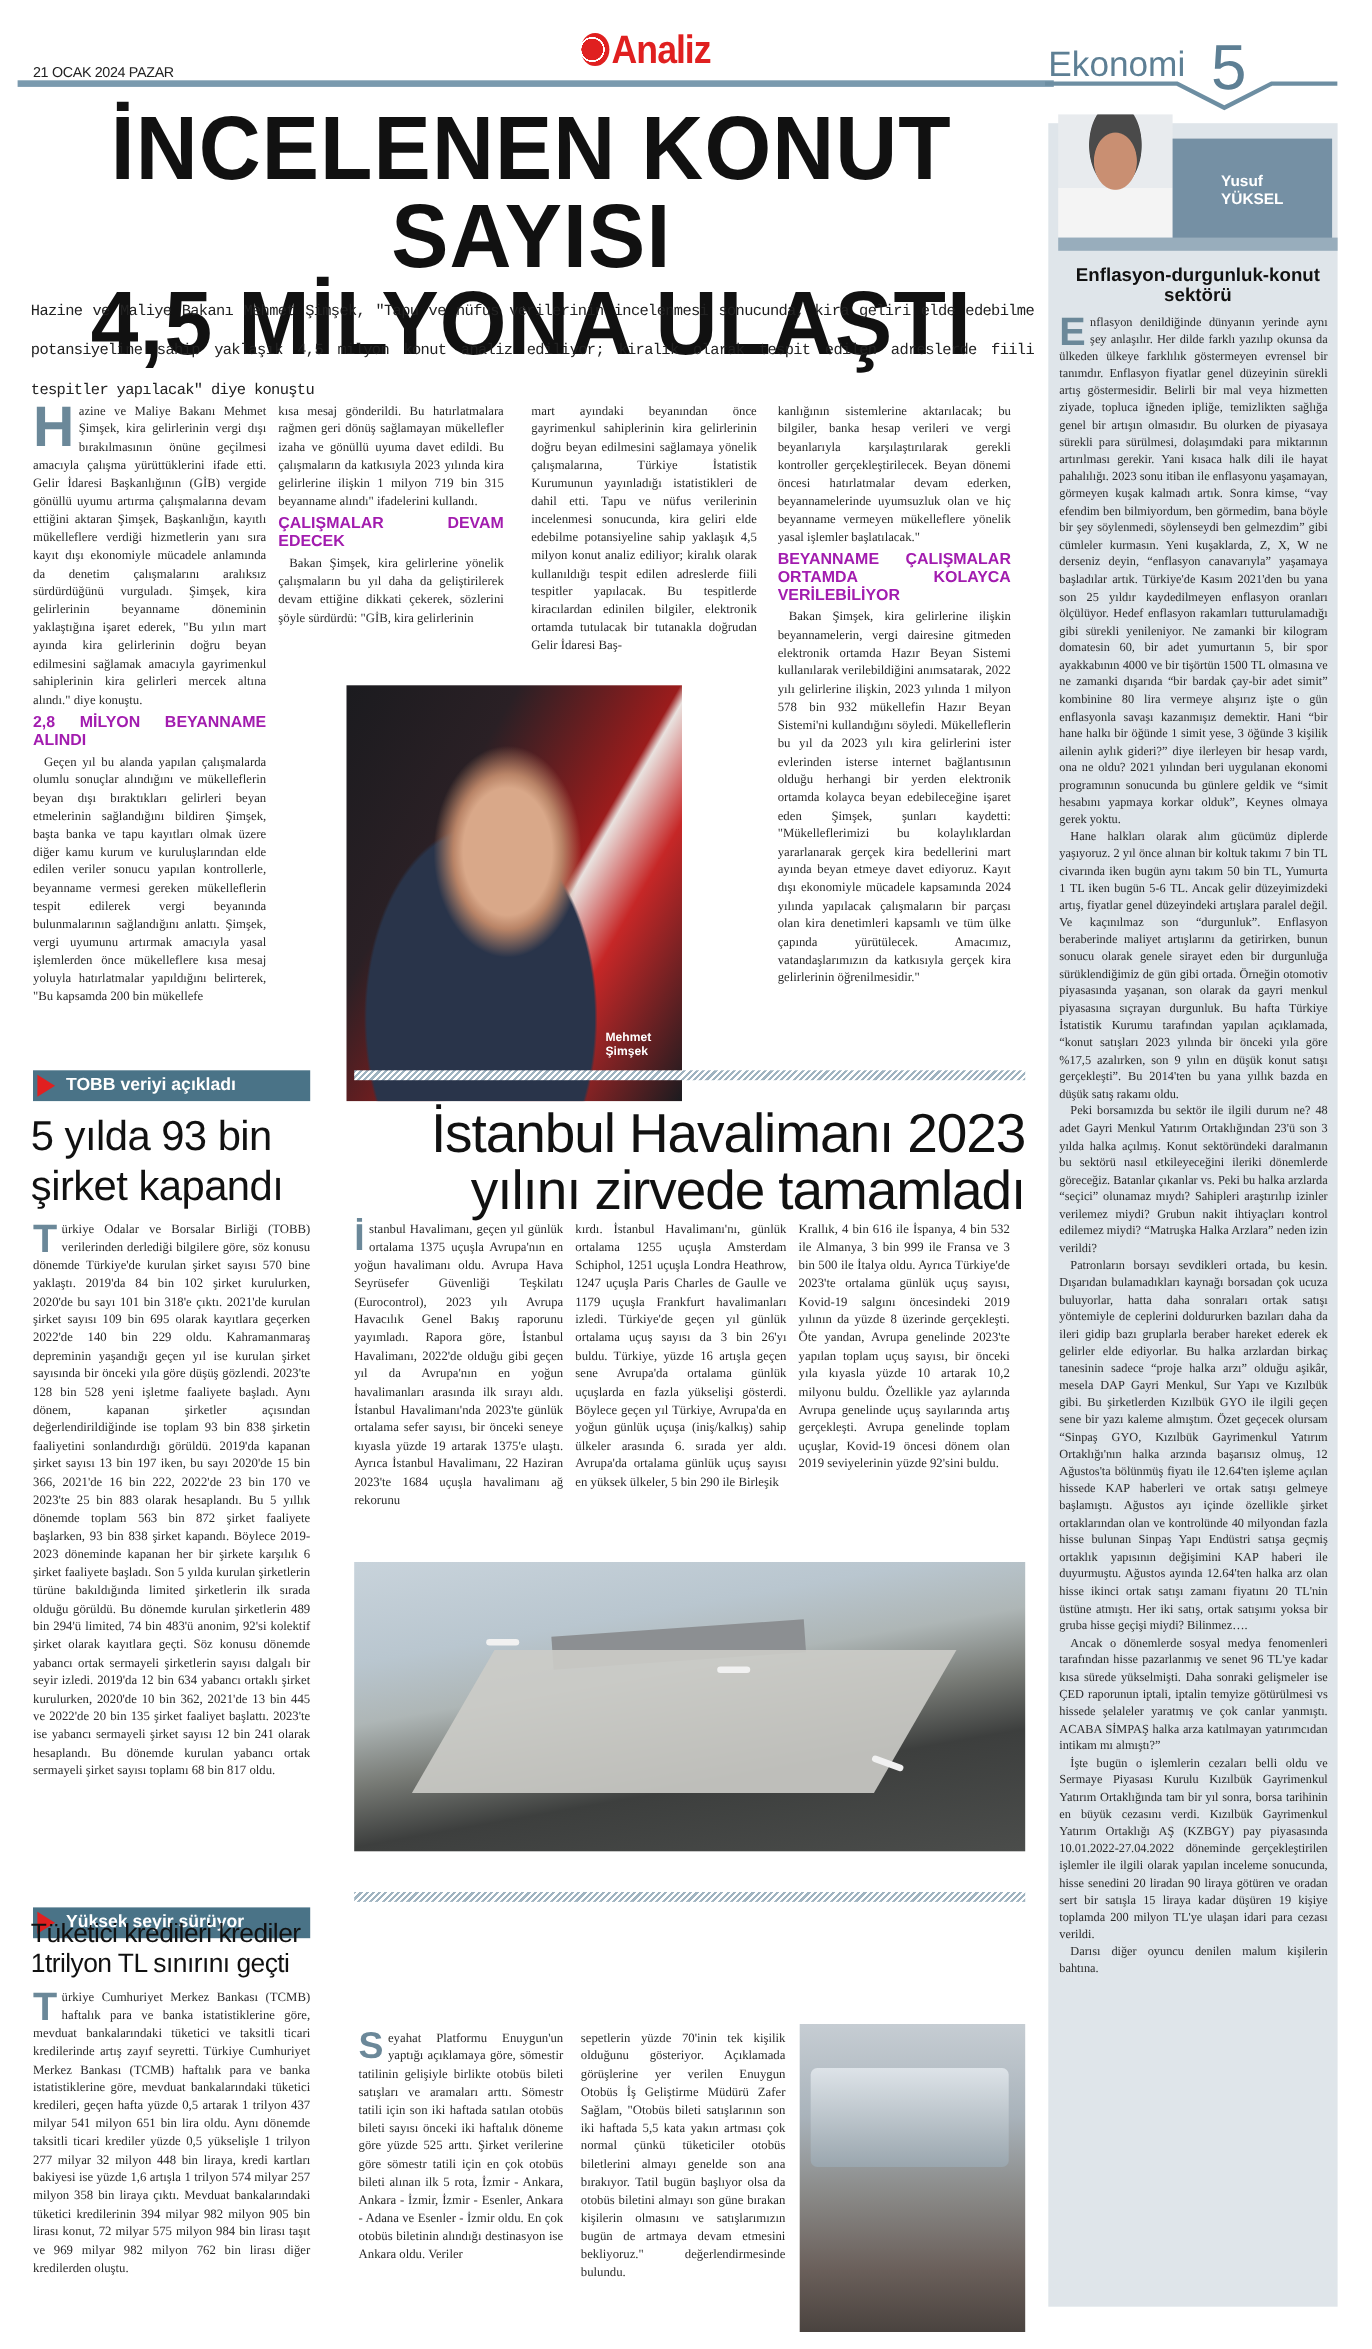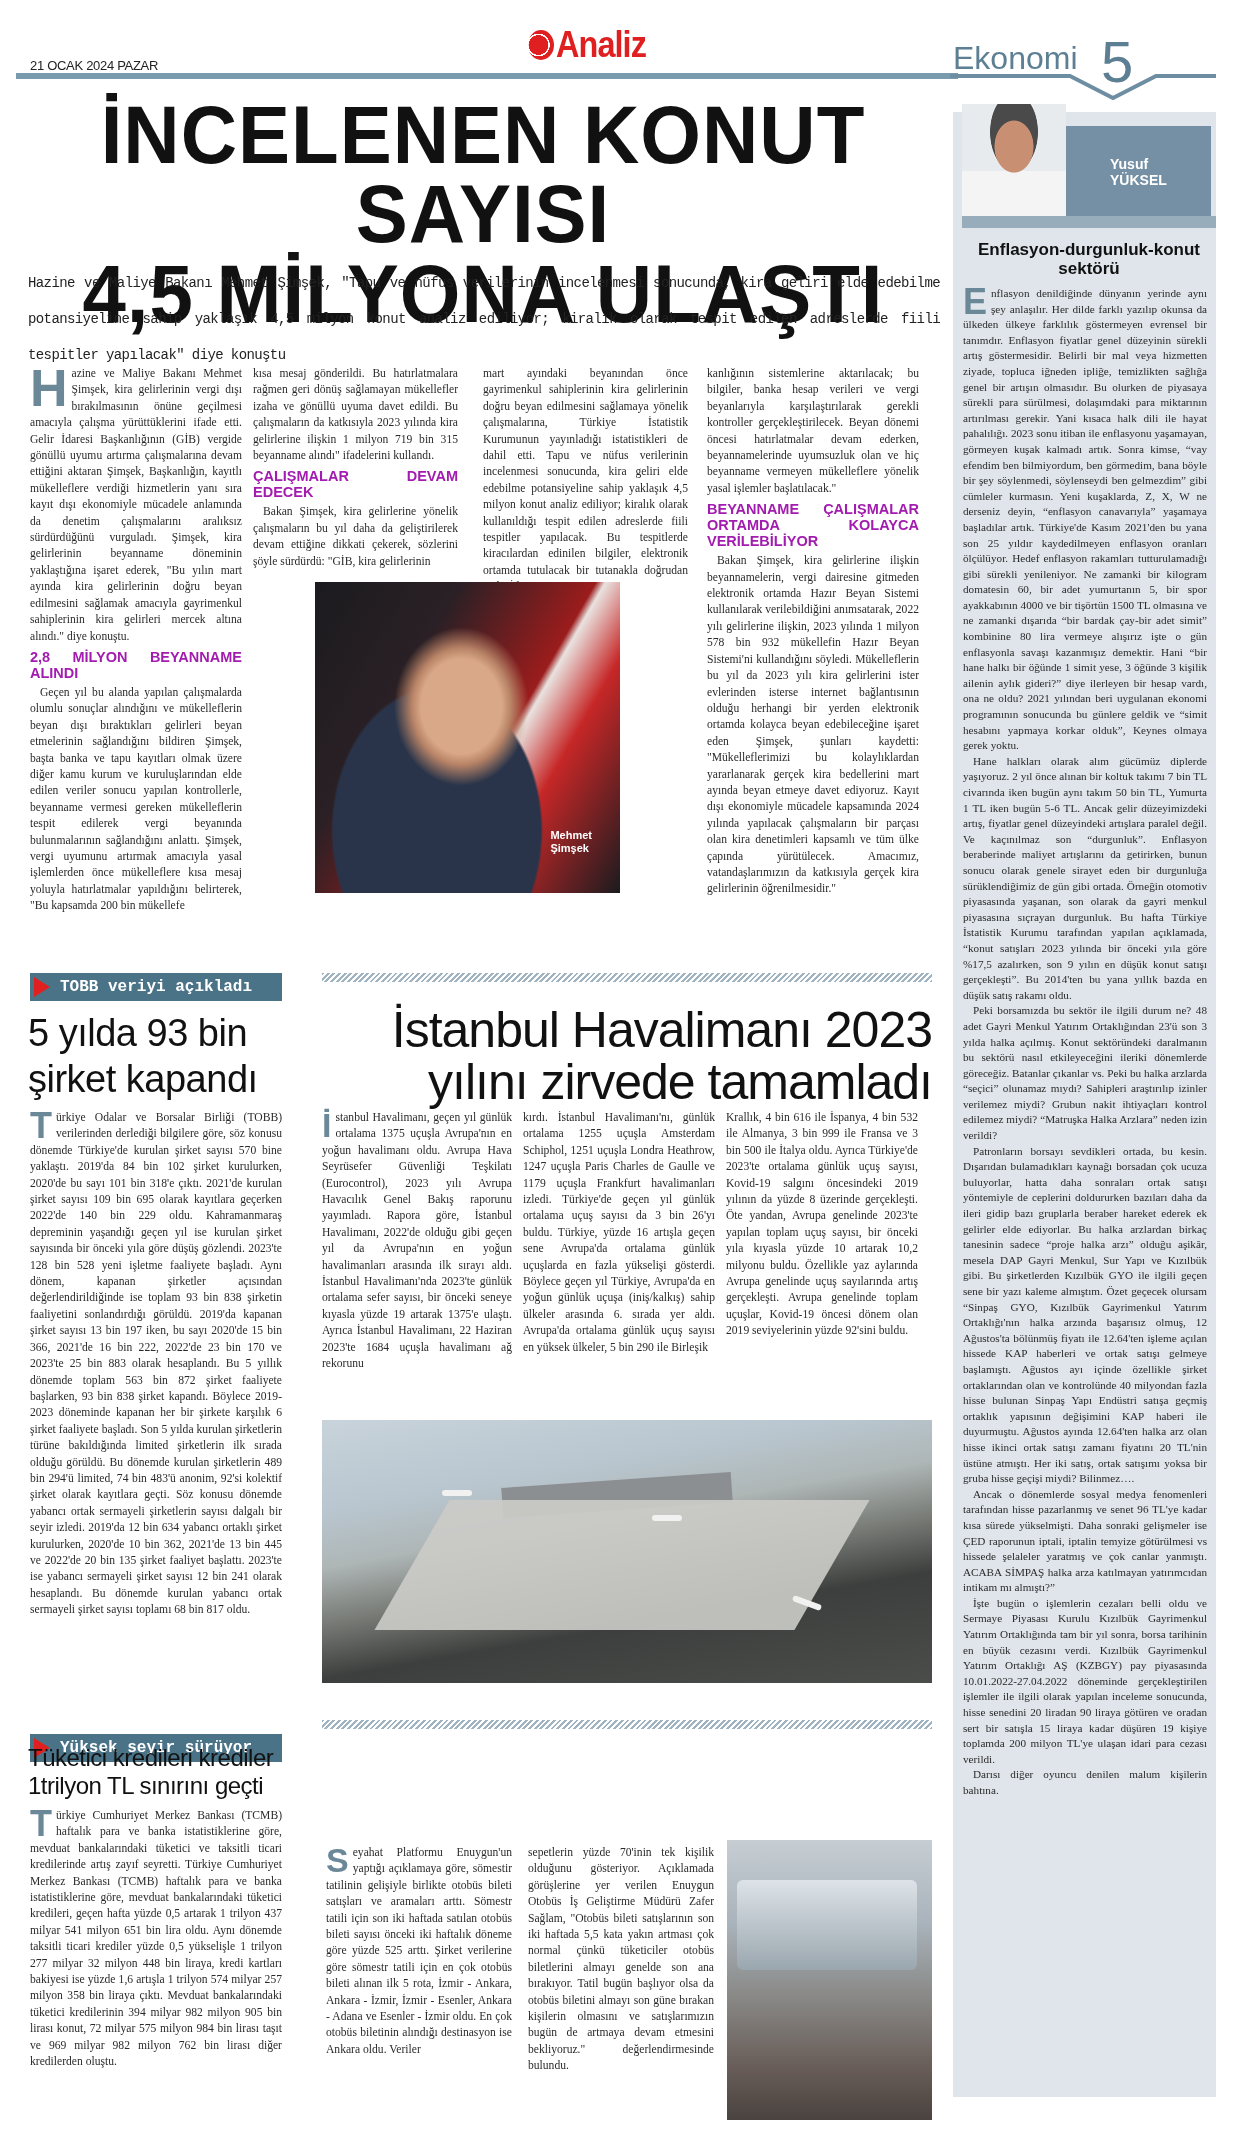--- a/index.html
+++ b/index.html
@@ -14,24 +14,24 @@
 .section .name{font-size:32px;position:absolute;left:0;top:10px}
 .section .num{font-size:58px;position:absolute;left:148px;top:-2px}
 .chev{left:950px;top:68px;width:266px;height:36px}
 .headline{left:28px;top:100px;width:910px;font-family:"Liberation Sans",sans-serif;font-weight:bold;color:#111;text-align:center;line-height:76px;font-size:78px;letter-spacing:1px;transform:scaleY(1.05)}
 .deck{left:28px;top:265px;width:912px;font-family:Liberation Mono, monospace;font-size:14px;line-height:36px;color:#222;letter-spacing:-0.6px;text-align:justify}
 .col{position:absolute;font-size:11.6px;line-height:16.4px;text-align:justify;hyphens:auto;color:#2a2a2a}
 .col p{text-indent:10px}
 .col p.noind{text-indent:0}
 .sub{font-family:"Liberation Sans",sans-serif;font-weight:bold;font-size:14.5px;line-height:16px;color:#a21caf;margin:4px 0 4px}
 .dropcap{float:left;font-family:"Liberation Sans",sans-serif;font-weight:bold;color:#6b8899;line-height:0.8;margin:2px 4px 0 0}
-.photo1{left:315px;top:582px;width:305px;height:311px;background:radial-gradient(ellipse at 48% 40%,#d9a889 0 18%,#b98467 22%,transparent 30%),radial-gradient(ellipse at 40% 80%,#29344a 0 40%,transparent 41%),linear-gradient(120deg,#1b1b1f 0%,#2a2025 30%,#9b1c1c 58%,#e9e2df 60%,#c62727 72%,#1b1b1f 100%)}
+.photo1{left:315px;top:623px;width:305px;height:378px;background:radial-gradient(ellipse at 48% 40%,#d9a889 0 18%,#b98467 22%,transparent 30%),radial-gradient(ellipse at 40% 80%,#29344a 0 40%,transparent 41%),linear-gradient(120deg,#1b1b1f 0%,#2a2025 30%,#9b1c1c 58%,#e9e2df 60%,#c62727 72%,#1b1b1f 100%)}
 .photo1 .cap{position:absolute;right:28px;bottom:38px;color:#fff;font-family:"Liberation Sans",sans-serif;font-weight:bold;font-size:11px;line-height:13px}
 .hatch{height:9px;background:repeating-linear-gradient(-45deg,#9fb3c0 0 2px,#fff 2px 4px)}
-.tag{height:28px;background:#4a7387;position:relative;color:#fff;font-family:Liberation Mono, monospace;font-weight:bold;font-size:16px;line-height:28px;padding-left:30px}
+.tag{height:28px;background:#4a7387;position:relative;color:#fff;font-family:Liberation Sans, sans-serif;font-weight:bold;font-size:16px;line-height:28px;padding-left:30px}
 .tag .tri{position:absolute;left:4px;top:4px;width:0;height:0;border-top:10px solid transparent;border-bottom:10px solid transparent;border-left:16px solid #e02020}
 .h2{font-family:"Liberation Sans",sans-serif;color:#111;letter-spacing:-0.5px}
 .photo2{left:322px;top:1420px;width:610px;height:263px;background:linear-gradient(170deg,#c8d3db 0%,#b9c6cf 25%,#aeb6b6 40%,#787b76 55%,#3d3f3e 70%,#4b4d4b 100%);overflow:hidden}
 .photo2 .apron{position:absolute;left:90px;top:80px;width:420px;height:130px;background:#ccccc8;transform:skewX(-30deg);opacity:.9}
 .photo2 .term{position:absolute;left:180px;top:60px;width:230px;height:30px;background:#8c8f92;transform:rotate(-4deg)}
 .photo2 .plane{position:absolute;width:30px;height:6px;background:#f1f1f1;border-radius:3px}
 .photo3{left:665px;top:1795px;width:277px;height:318px;background:linear-gradient(180deg,#c6cdd3 0%,#a9b3bb 30%,#8a8a88 55%,#6a5f5a 80%,#4a433f 100%)}
 .photo3 .bus{position:absolute;left:10px;top:40px;width:230px;height:90px;background:linear-gradient(180deg,#dde3e8,#9aa6ae);border-radius:6px}
 .sidebar{left:953px;top:112px;width:263px;height:1985px;background:#dfe5ea}
 .avatar{left:962px;top:104px;width:104px;height:112px;background:radial-gradient(ellipse at 50% 38%,#c98f72 0 26%,transparent 27%),radial-gradient(ellipse at 50% 25%,#4a4a4a 0 32%,transparent 33%),linear-gradient(180deg,#e8ebee 0 60%,#f4f4f4 60%)}

